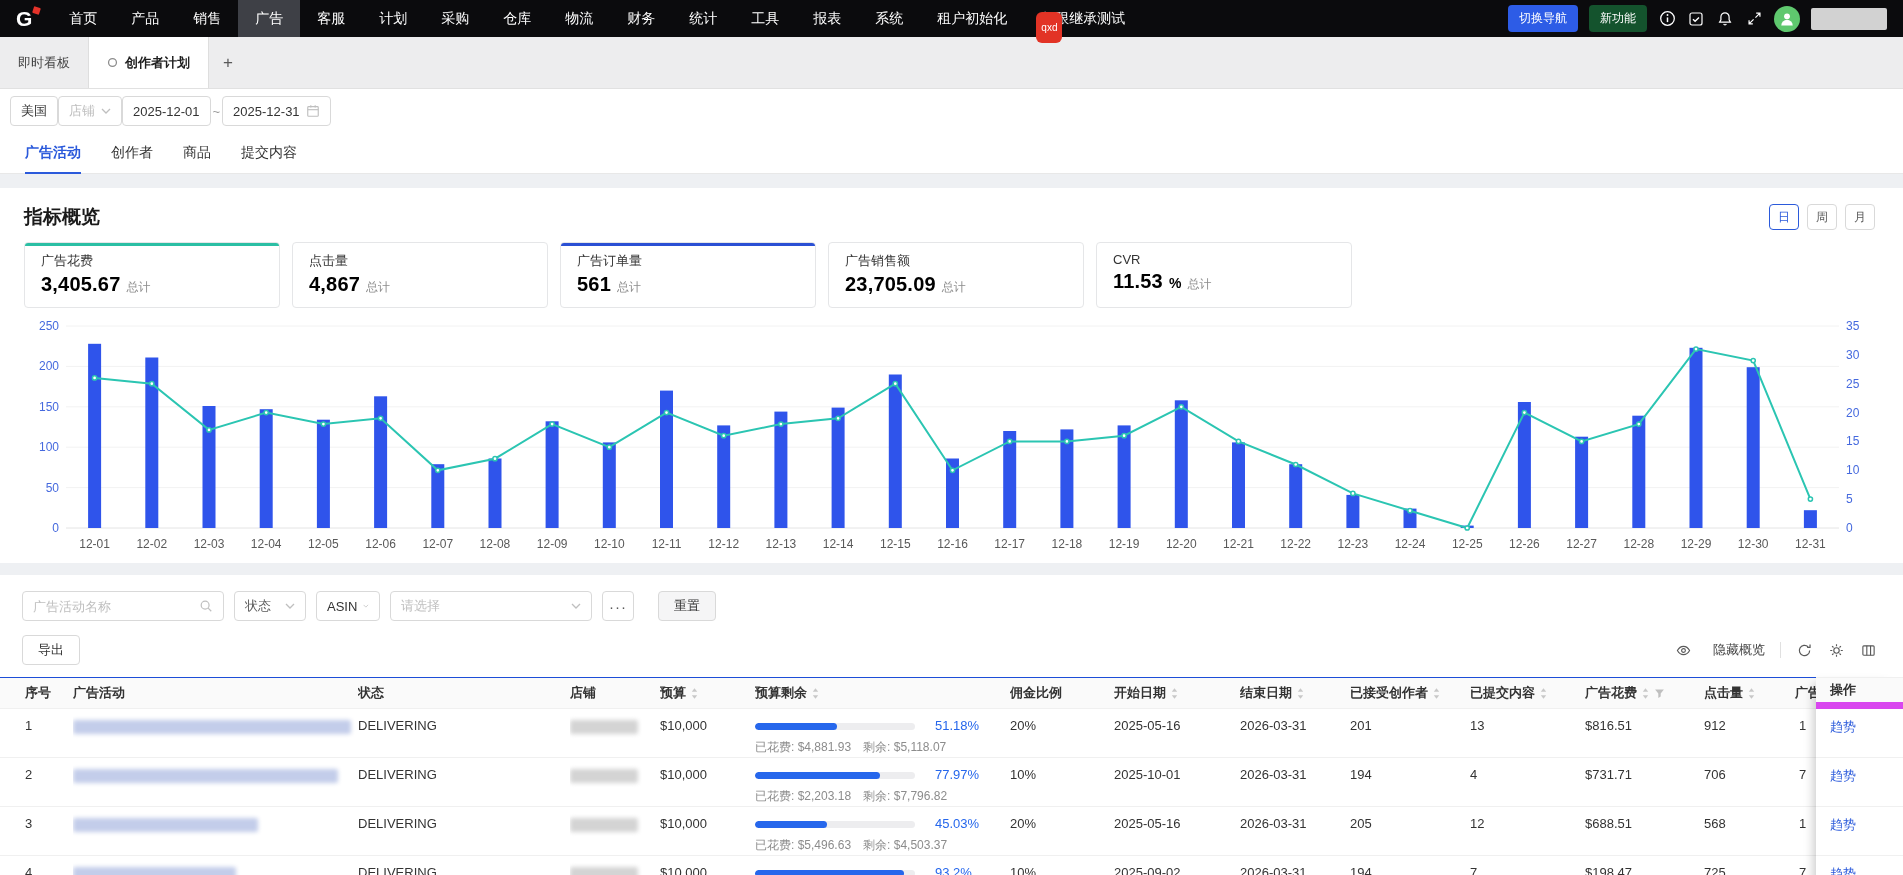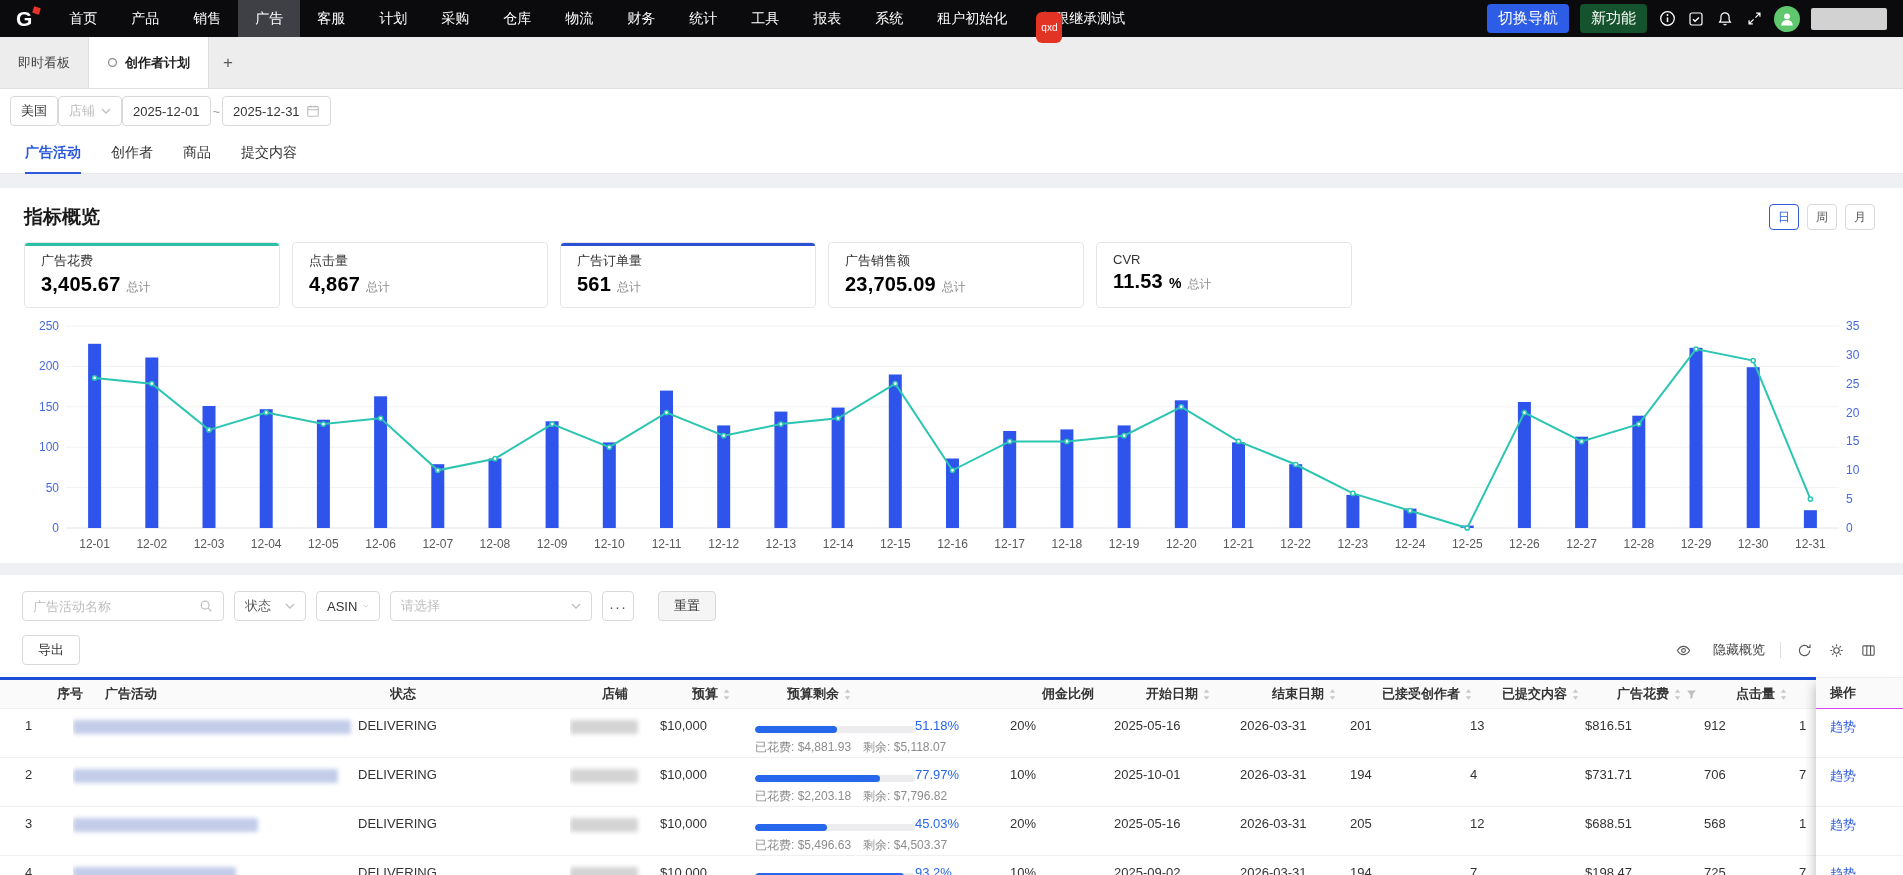--- a/index.html
+++ b/index.html
@@ -8,21 +8,21 @@
 
   
   .topnav { height:37px; background:#0b0b0d; display:flex; align-items:center; color:#fff; position:relative; z-index:50; }
   .logo { display:flex; margin:0 12px 0 16px; font-weight:bold; font-size:21px; line-height:37px; cursor:pointer; }
   .logo-spark { width:7px; height:7px; background:#e5332a; border-radius:1px; transform:rotate(18deg); margin:7px 0 0 1px; }
   .nav-items { display:flex; height:100%; }
   .nav-item { position:relative; padding:0 17px; line-height:37px; font-size:14px; cursor:pointer; white-space:nowrap; }
   .nav-item.active { background:#3e4046; }
   .nav-badge { position:absolute; top:12px; left:12px; background:#e23325; color:#fff; font-size:10px; line-height:13px; padding:9px 5px; border-radius:6px; }
   .nav-right { margin-left:auto; display:flex; align-items:center; gap:11px; padding-right:16px; }
-  .nav-btn { border:none; color:#fff; font-size:15px; padding:5px 11px; border-radius:4px; cursor:pointer; font-family:inherit; }
+  .nav-btn { border:none; color:#fff; font-size:12px; padding:5px 11px; border-radius:4px; cursor:pointer; font-family:inherit; }
   .btn-switch { background:#2d5ce6; }
   .btn-new { background:#14532d; }
   .nav-ic { width:18px; height:18px; display:flex; align-items:center; justify-content:center; cursor:pointer; }
   .avatar { width:26px; height:26px; border-radius:50%; background:#5fc86e; display:flex; align-items:center; justify-content:center; overflow:hidden; cursor:pointer; }
   .user-redact { width:76px; height:22px; background:#d2d2d2; border-radius:2px; }
 
   
   .tabbar { height:52px; background:#ededee; display:flex; align-items:stretch; border-bottom:1px solid #e1e1e1; }
   .tab { display:flex; align-items:center; gap:7px; padding:0 18px; font-size:13px; color:#444; border-right:1px solid #dedede; cursor:pointer; white-space:nowrap; }
   .tab.active { background:#fff; color:#1f1f1f; font-weight:bold; }
@@ -77,39 +77,39 @@
 
   .export-row { display:flex; align-items:center; justify-content:space-between; padding:0 22px; margin-top:14px; }
   .right-tools { display:flex; align-items:center; gap:15px; margin-right:4px; }
   .hide-overview { display:flex; align-items:center; gap:22px; font-size:13px; color:#434343; cursor:pointer; }
   .tool-sep { width:1px; height:16px; background:#e0e0e0; }
   .tool-ic { width:17px; height:17px; display:flex; align-items:center; justify-content:center; cursor:pointer; }
 
   
   .tbl { margin-top:12px; position:relative; }
   .tr { display:grid; grid-template-columns:73px 285px 212px 90px 95px 255px 104px 126px 110px 120px 115px 119px 75px 37px; }
-  .thead { background:#fafafa; height:32px; border-top:3px solid #1d4ed8; border-bottom:1px solid #f0f0f0;padding-left:32px; }
+  .thead { background:#fafafa; height:32px; border-top:1px solid #1d4ed8; border-bottom:1px solid #f0f0f0; }
   .th { display:flex; align-items:center; gap:4px; font-size:13px; font-weight:bold; color:#333; overflow:hidden; white-space:nowrap; }
   .tr > div:first-child { padding-left:25px; }
   .row { height:49px; border-bottom:1px solid #f0f0f0; background:#fff; }
   .td { padding-top:9px; font-size:13px; color:#333; overflow:hidden; white-space:nowrap; padding-right:8px; }
   .link { color:#2b5adb; cursor:pointer; }
   .redact { height:14px; border-radius:2px; background:#c3cdea; filter:blur(2px); margin-top:2px; }
   .redact.grey { background:#d4d4d4; }
-  .progress-line { display:flex; align-items:flex-end; gap:0; }
+  .progress-line { display:flex; align-items:center; gap:20px; }
   .ptrack { width:160px; height:7px; background:#ededef; border-radius:4px; overflow:hidden; margin-top:1px; }
   .pfill { height:100%; background:#2667ec; border-radius:4px; }
   .pct { color:#2667ec; font-size:13px; }
   .subline { margin-top:6px; font-size:12px; color:#8c8c8c; }
   .subline span + span { margin-left:12px; }
   .clip-col { padding-left:20px; }
   .th.clip-col { padding-left:16px; }
 
   .action-col { position:absolute; top:0; right:0; width:87px; background:#fff; box-shadow:-9px 0 10px -7px rgba(0,0,0,.22); }
-  .action-col .ah { height:32px; background:#fafafa; border-top:1px solid #f0f0f0; border-bottom:1px solid #d946ef; display:flex; align-items:center; padding-left:14px; font-weight:bold; color:#333; }
+  .action-col .ah { height:32px; background:#fafafa; border-top:1px solid #f0f0f0; border-bottom:7px solid #d946ef; display:flex; align-items:center; padding-left:14px; font-weight:bold; color:#333; }
   .action-col .ac { height:49px; border-bottom:1px solid #f0f0f0; padding:9px 0 0 14px; }
 </style>
 </head>
 <body>
 
 <header class="topnav">
   <div class="logo">
     <span>G</span>
     <span class="logo-spark"></span>
   </div>

